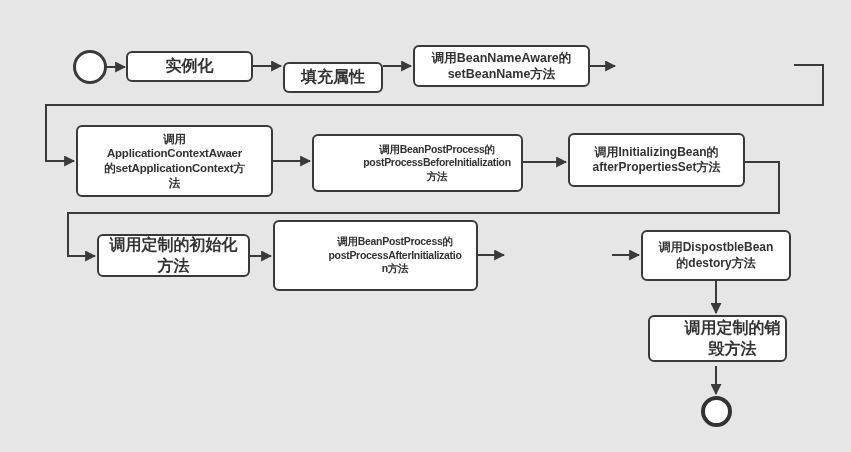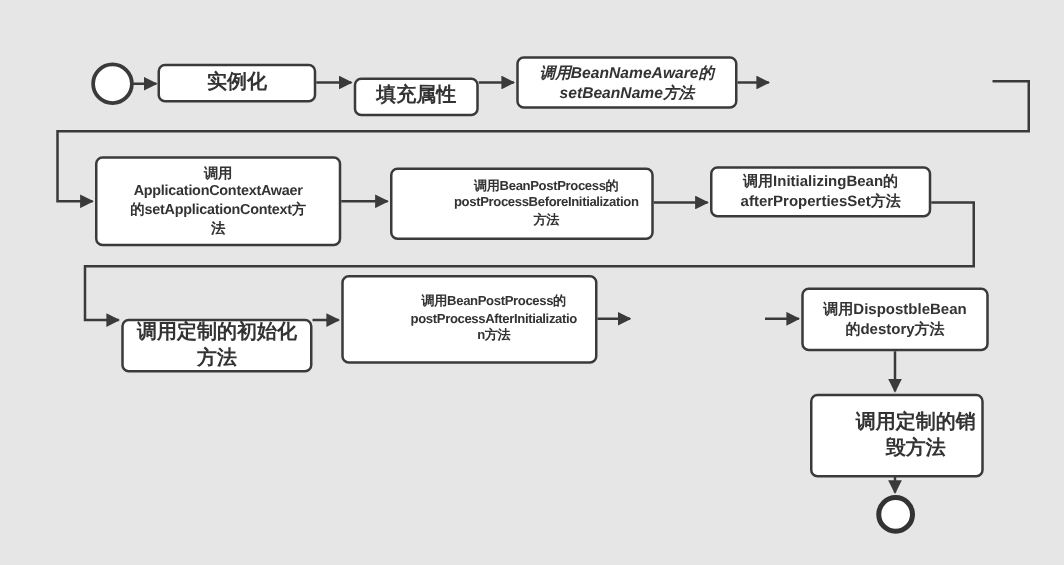--- a/index.html
+++ b/index.html
@@ -29,21 +29,21 @@
     align-items: center;
     justify-content: center;
     text-align: center;
     white-space: pre-line;
     font-weight: 700;
     color: #333333;
     font-size: 16px;
     line-height: 1.28;
     padding: 1px 4px;
   }
-  .fs125 { font-size: 12.5px; font-style: italic; }
+  .fs125 { font-size: 12.5px; }
   .fs12  { font-size: 12px; }
   .fs115 { font-size: 11.5px; letter-spacing: -0.2px; }
   .fs105 { font-size: 10.5px; letter-spacing: -0.3px; padding-left: 43px; }
   .terminal {
     position: absolute;
     box-sizing: border-box;
     background: #ffffff;
     border-radius: 50%;
   }
   .terminal.start {
@@ -97,30 +97,30 @@
 
   <div class="node fs115" style="left:76px; top:125px; width:197px; height:72px;">调用
 ApplicationContextAwaer
 的setApplicationContext方
 法</div>
 
   <div class="node fs105" style="left:312px; top:134px; width:211px; height:58px;">调用BeanPostProcess的
 postProcessBeforeInitialization
 方法</div>
 
-  <div class="node fs12" style="left:568px; top:133px; width:177px; height:41px;">调用InitializingBean的
+  <div class="node fs12" style="left:568px; top:133px; width:177px; height:54px;">调用InitializingBean的
 afterPropertiesSet方法</div>
 
-  <div class="node" style="left:97px; top:234px; width:153px; height:43px;margin-top:21px;">调用定制的初始化方法</div>
+  <div class="node" style="left:97px; top:234px; width:153px; height:43px;">调用定制的初始化方法</div>
 
   <div class="node fs105" style="left:273px; top:220px; width:205px; height:71px;">调用BeanPostProcess的
 postProcessAfterInitializatio
 n方法</div>
 
 
   <div class="node fs12" style="left:641px; top:230px; width:150px; height:51px;">调用DispostbleBean
 的destory方法</div>
 
-  <div class="node" style="left:648px; top:315px; width:139px; height:67px;padding-left:34px;">调用定制的销毁方法</div>
+  <div class="node" style="left:648px; top:315px; width:139px; height:47px;padding-left:34px;">调用定制的销毁方法</div>
 
   <div class="terminal end"></div>
 
 </div>
 
 </body></html>

